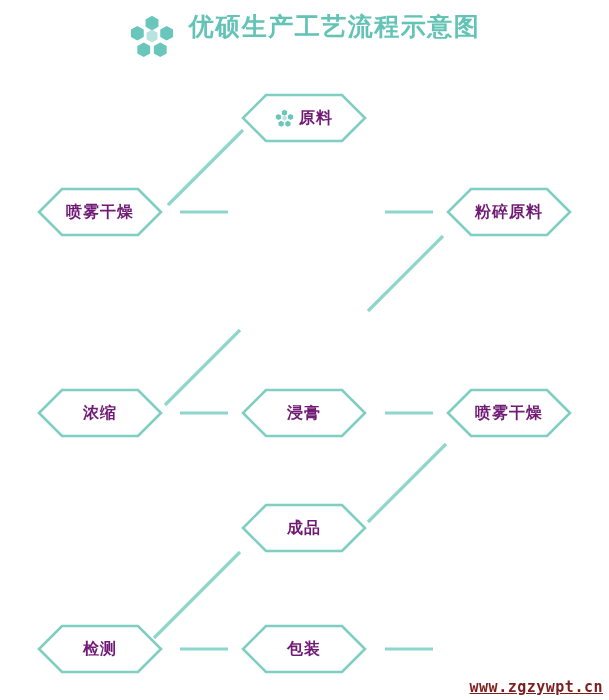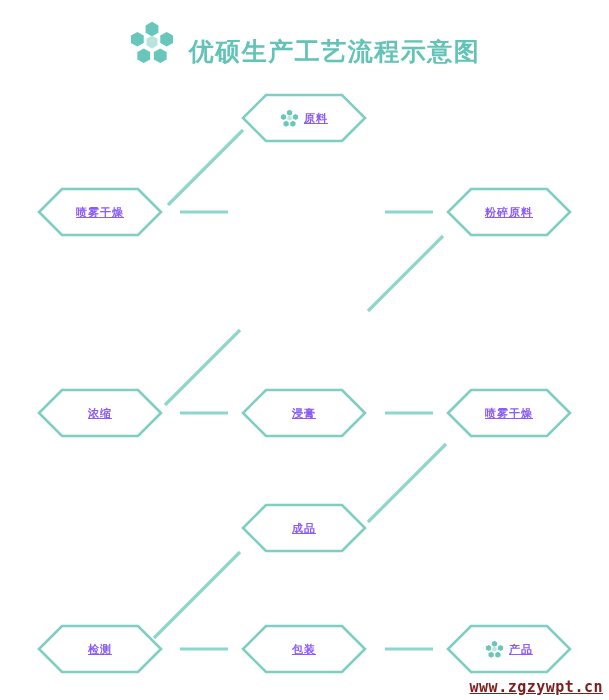--- a/index.html
+++ b/index.html
@@ -26,21 +26,21 @@
   }
 
   
   .header {
     position: absolute;
     left: 0;
     top: 14px;
     width: 609px;
     height: 50px;
     display: flex;
-    align-items: flex-end;
+    align-items: flex-start;
     justify-content: center;
   }
   .header-logo {
     width: 46px;
     height: 44px;
     margin-right: 14px;
     display: block;
     flex: 0 0 auto;
   }
   .header-title {
@@ -80,27 +80,26 @@
     position: absolute;
     left: 0;
     top: 0;
     width: 126px;
     height: 50px;
     display: flex;
     align-items: center;
     justify-content: center;
   }
   .node-label {
-    font-size: 11px;
+    font-size: 16px;
     font-weight: bold;
-    color: #8b5cf6;
+    color: #701a75;
     letter-spacing: 1px;
     line-height: 1;
     white-space: nowrap;
-    text-decoration: underline;
   }
   .node-icon {
     width: 19px;
     height: 18px;
     margin-right: 5px;
     display: block;
     flex: 0 0 auto;
   }
 
   
@@ -249,34 +248,16 @@
 
   <div class="node" style="left:37px; top:624px;">
     <svg class="hex-svg" viewBox="0 0 126 50">
       <polygon points="25,2 101,2 124,25 101,48 25,48 2,25" fill="none" stroke="#7ecec2" stroke-width="2.6"></polygon>
     </svg>
     <div class="node-inner">
       <span class="node-label">检测</span>
     </div>
   </div>
 
-  <div class="node" style="left:446px; top:624px;">
-    <svg class="hex-svg" viewBox="0 0 126 50">
-      <polygon points="25,2 101,2 124,25 101,48 25,48 2,25" fill="none" stroke="#7ecec2" stroke-width="2.6"></polygon>
-    </svg>
-    <div class="node-inner">
-      <svg class="node-icon" viewBox="0 0 100 96">
-        <g fill="#69c6ba">
-          <polygon points="50,4 64,12 64,28 50,36 36,28 36,12"></polygon>
-          <polygon points="82,26 96,34 96,50 82,58 68,50 68,34"></polygon>
-          <polygon points="18,26 32,34 32,50 18,58 4,50 4,34"></polygon>
-          <polygon points="68,62 82,70 82,86 68,94 54,86 54,70"></polygon>
-          <polygon points="32,62 46,70 46,86 32,94 18,86 18,70"></polygon>
-        </g>
-        <polygon points="50,34 62,41 62,55 50,62 38,55 38,41" fill="#bde6e0"></polygon>
-      </svg>
-      <span class="node-label">产品</span>
-    </div>
-  </div>
 
   <div class="watermark">www.zgzywpt.cn</div>
 
 </div>
 
 </body></html>

